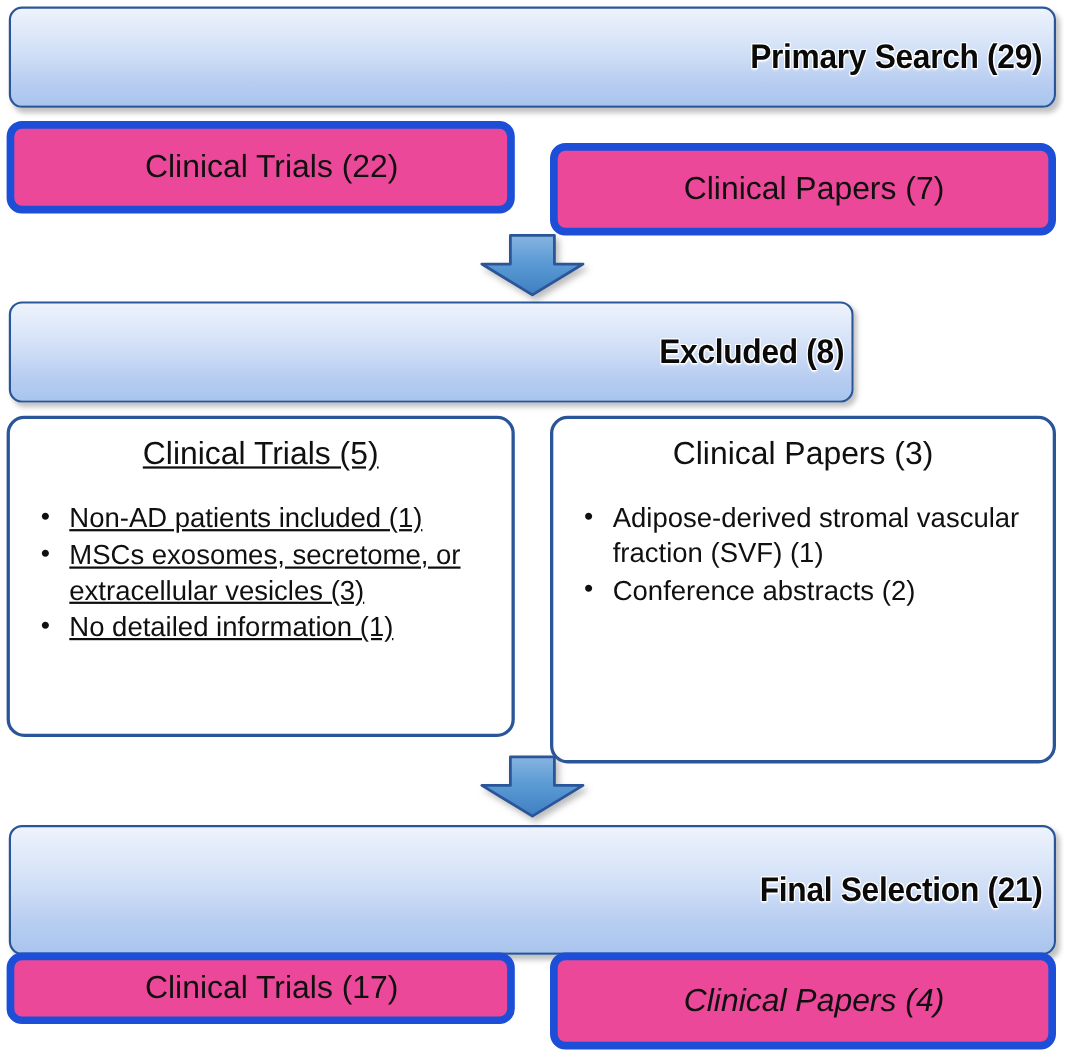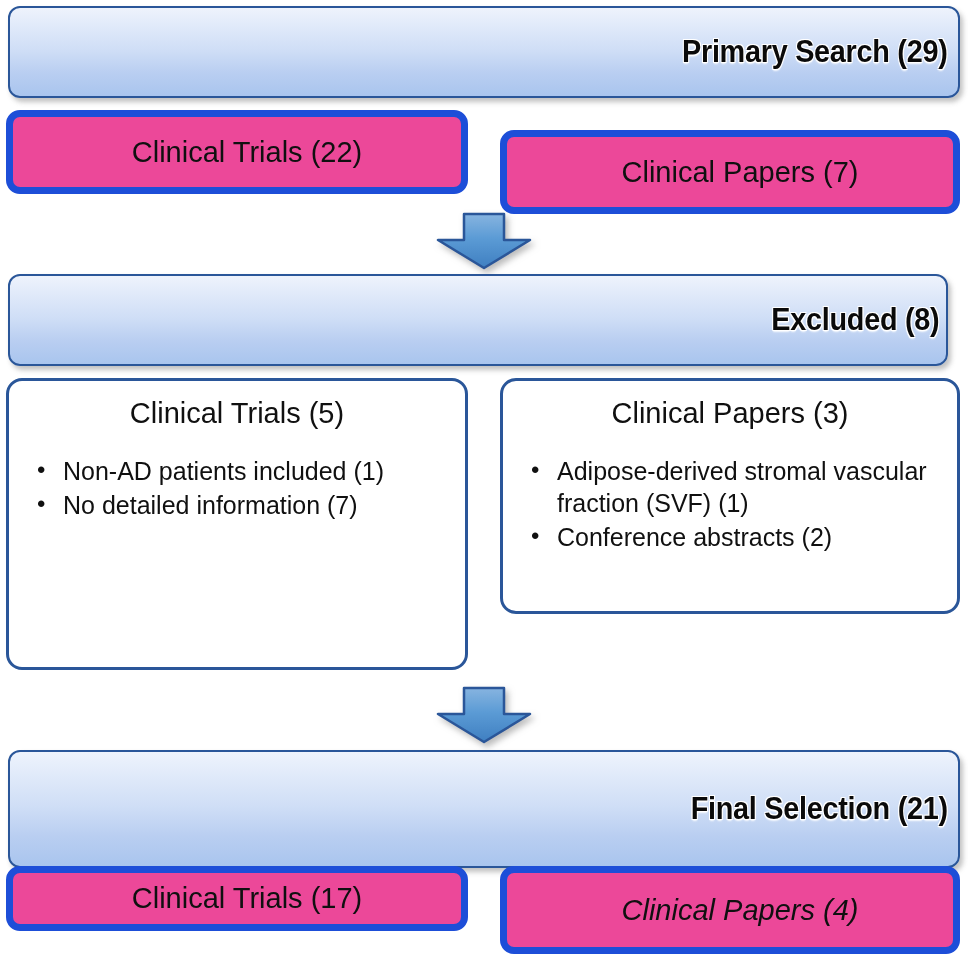--- a/index.html
+++ b/index.html
@@ -147,33 +147,34 @@
         <linearGradient id="arrGrad1" x1="0" y1="0" x2="0" y2="1">
           <stop offset="0%" stop-color="#87b4e0"></stop>
           <stop offset="45%" stop-color="#5b9bd5"></stop>
           <stop offset="100%" stop-color="#3f7fc1"></stop>
         </linearGradient>
       </defs>
       <polygon points="30,2 70,2 70,28 96,28 50,56 4,28 30,28" fill="url(#arrGrad1)" stroke="#2a5699" stroke-width="2.5" stroke-linejoin="round"></polygon>
     </svg>
   </div>
 
-  <div class="banner" style="left:8px; top:274px; width:940px; height:92px;">
+  <div class="banner" style="left:8px; top:274px; width:768px; height:92px;">
     <span class="banner-label">Excluded (8)</span>
   </div>
 
-  <div class="dbox" style="left:6px; top:378px; width:462px; height:292px;">
+  <div class="dbox" style="left:6px; top:378px; width:462px; height:292px;text-decoration:underline;">
     <div class="dbox-title">Clinical Trials (5)</div>
     <ul class="dbox-list">
       <li>Non-AD patients included (1)</li>
-      <li>No detailed information (7)</li>
+      <li>MSCs exosomes, secretome, or extracellular vesicles (3)</li>
+      <li>No detailed information (1)</li>
     </ul>
   </div>
 
-  <div class="dbox" style="left:500px; top:378px; width:460px; height:236px;">
+  <div class="dbox" style="left:500px; top:378px; width:460px; height:316px;">
     <div class="dbox-title">Clinical Papers (3)</div>
     <ul class="dbox-list">
       <li>Adipose-derived stromal vascular fraction (SVF) (1)</li>
       <li>Conference abstracts (2)</li>
     </ul>
   </div>
 
   <div class="arrow" style="left:434px; top:686px; width:100px; height:58px;">
     <svg width="100" height="58" viewBox="0 0 100 58">
       <defs>

